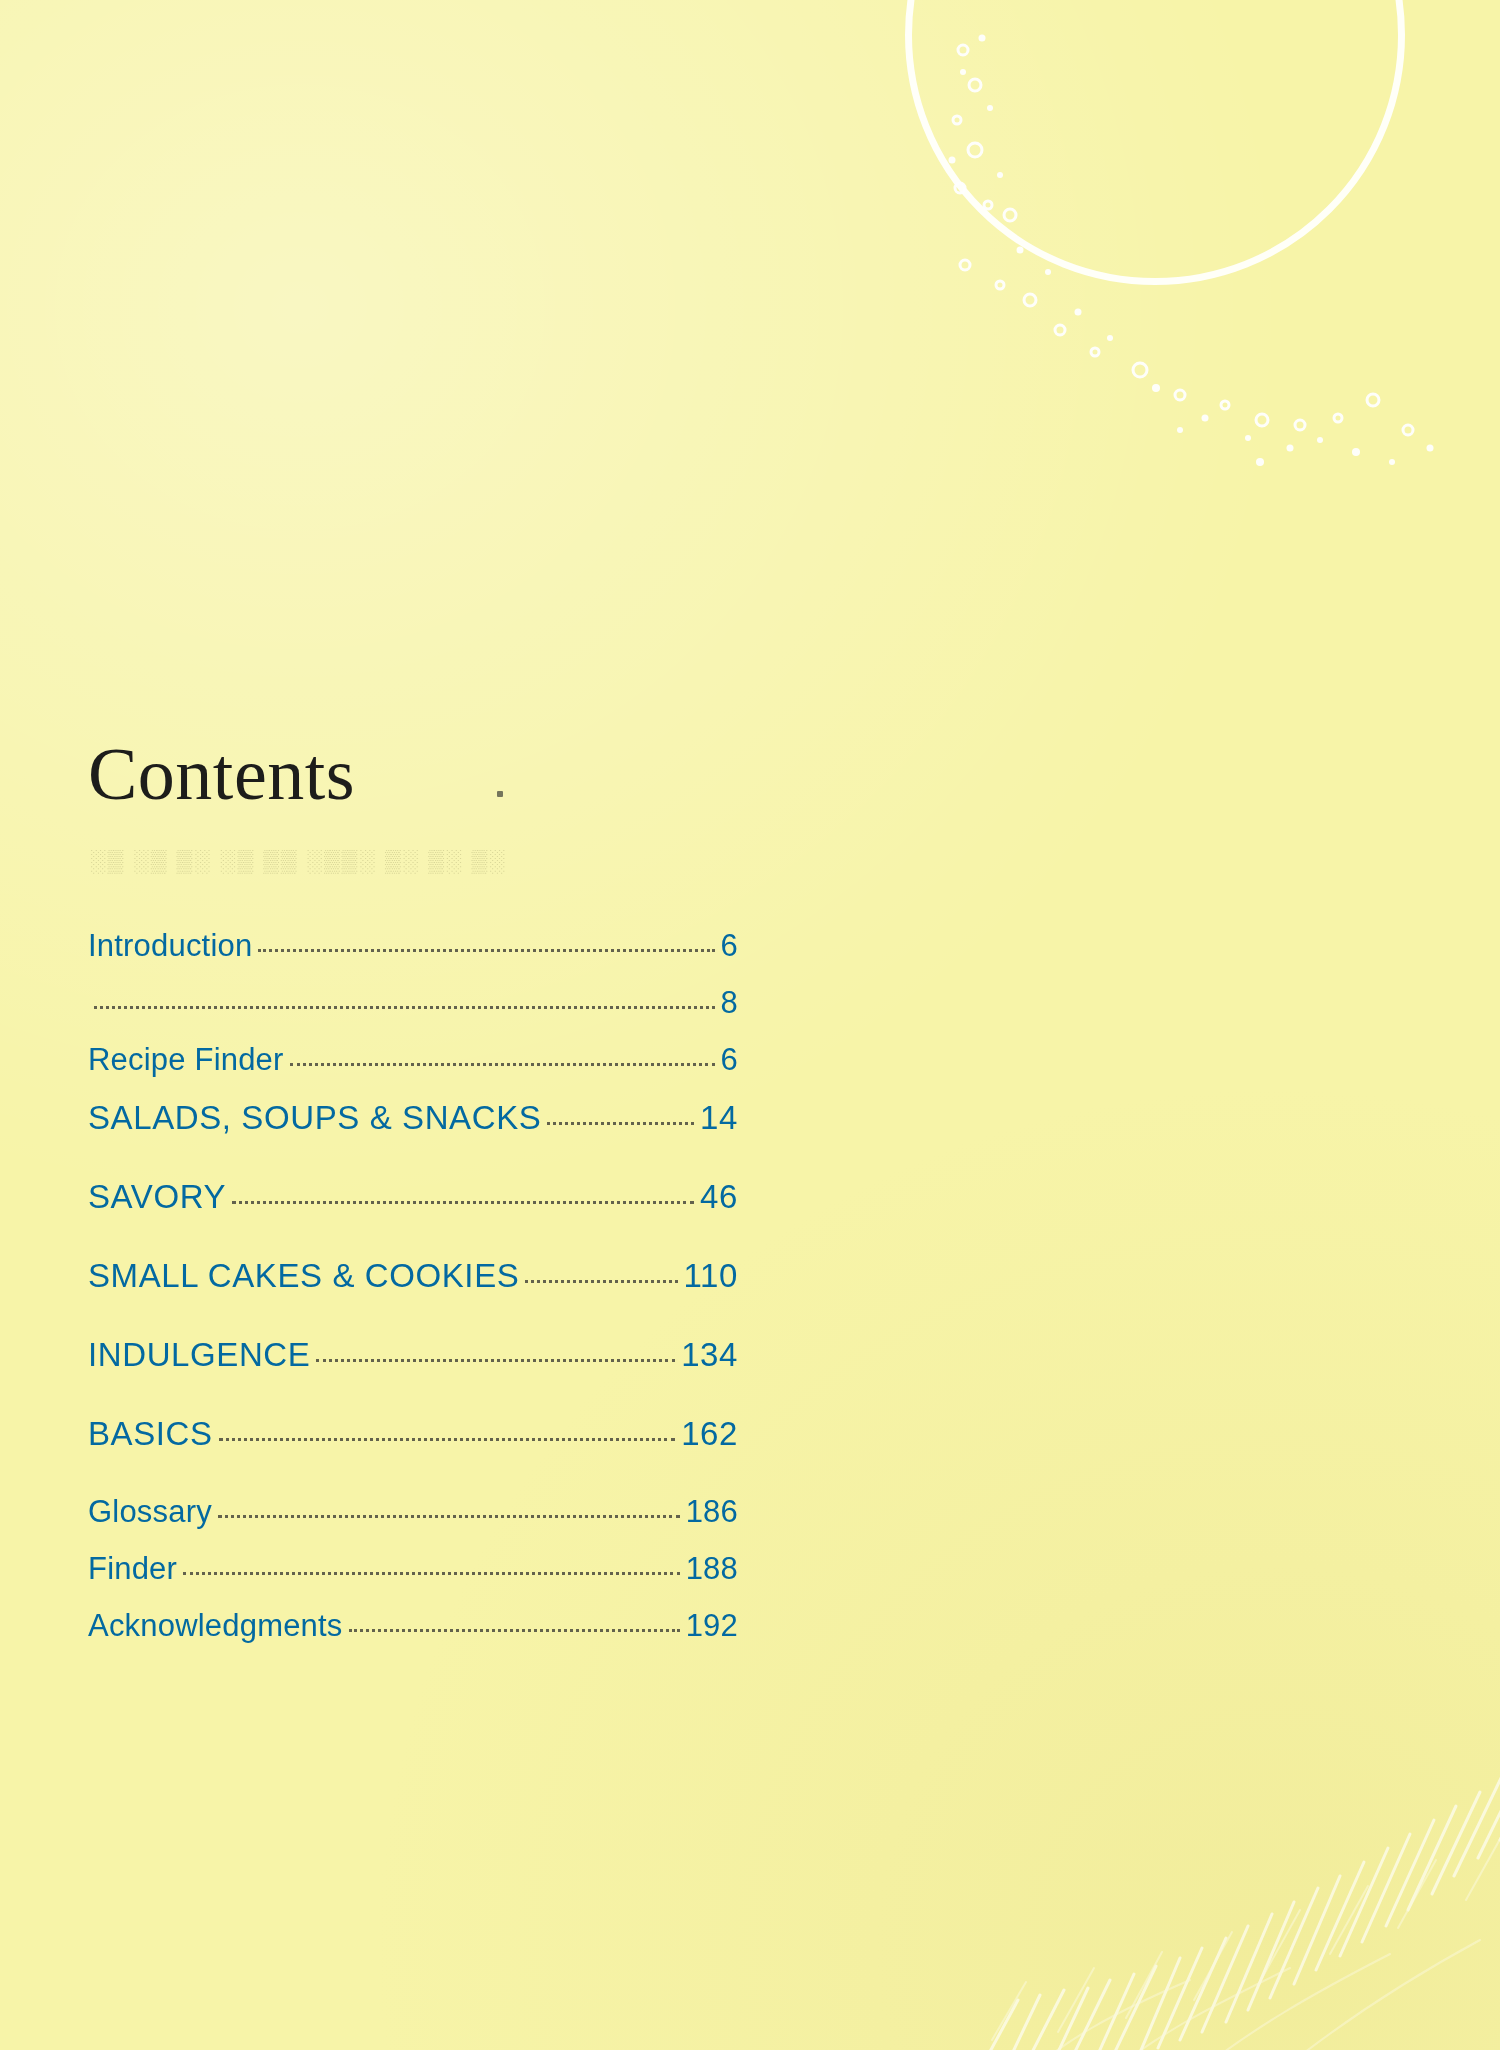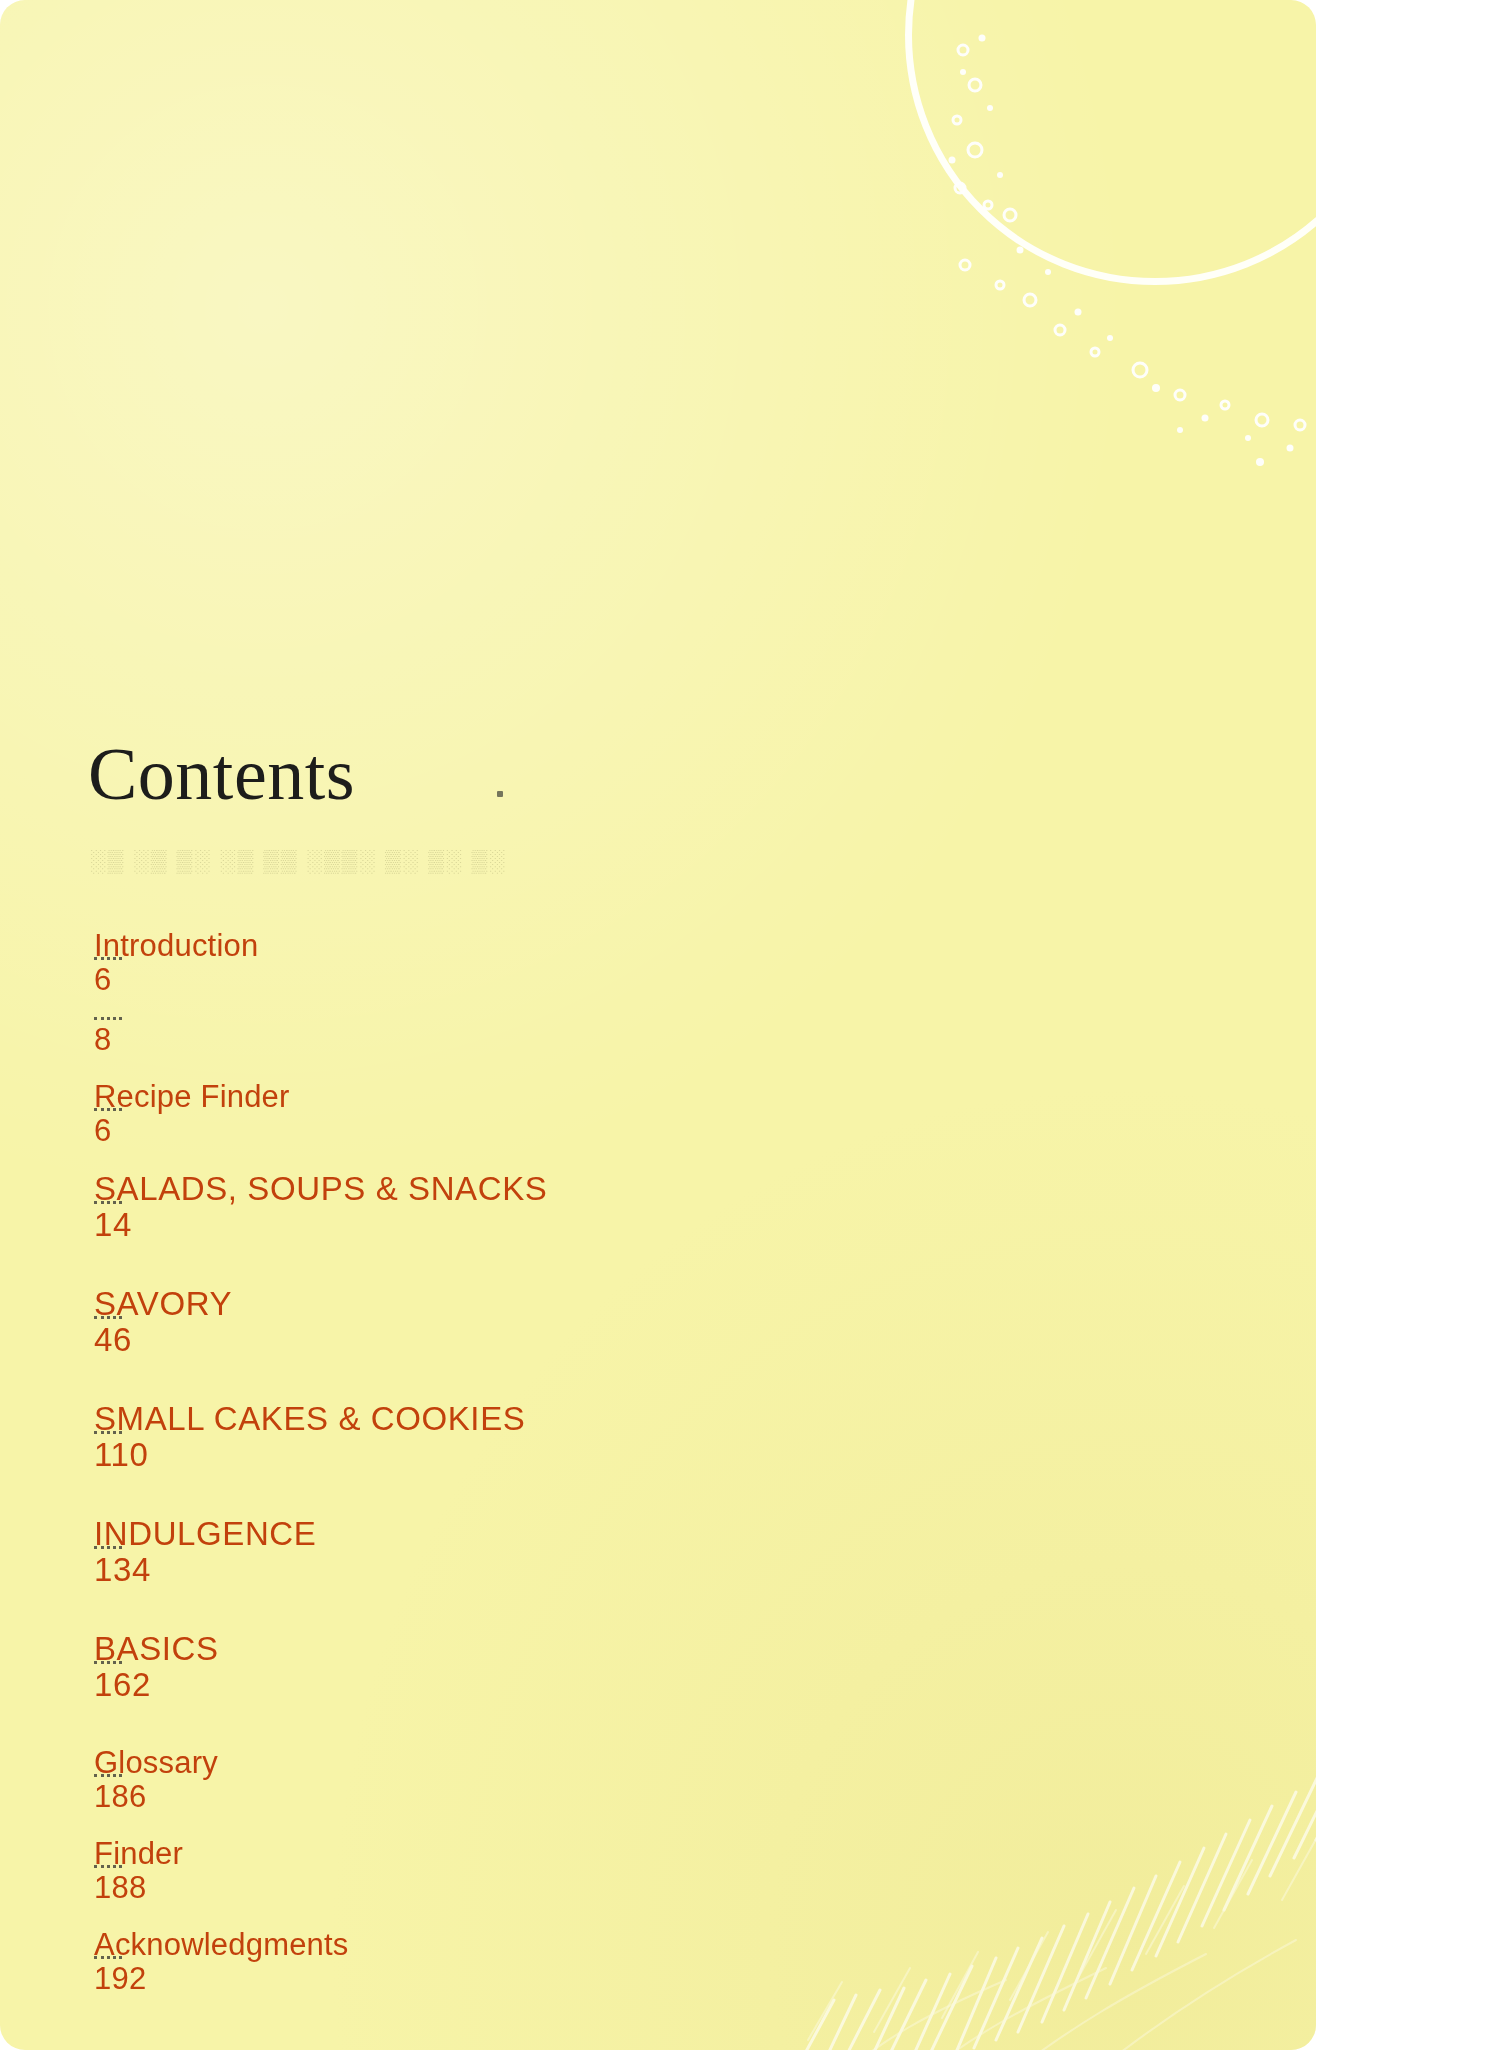--- a/index.html
+++ b/index.html
@@ -2,26 +2,25 @@
 <html><head>
 <meta charset="utf-8">
 <style>
   html, body {
     margin: 0;
     padding: 0;
     background: #ffffff;
   }
   .page {
     position: relative;
-    width: 1316px;
+    width: 1500px;
     height: 2050px;
     background: #f7f4a8;
     overflow: hidden;
     font-family: "Liberation Sans", sans-serif;
-    border-radius: 25px;
   }
 
   
   .page-wash {
     position: absolute;
     inset: 0;
     background:
       radial-gradient(120% 80% at 20% 15%, rgba(255,255,255,0.30) 0%, rgba(255,255,255,0.0) 55%),
       radial-gradient(100% 70% at 85% 95%, rgba(235,228,140,0.45) 0%, rgba(235,228,140,0.0) 60%);
     pointer-events: none;
@@ -93,23 +92,22 @@
   
   .toc {
     position: absolute;
     left: 88px;
     top: 930px;
     width: 650px;
   }
   .toc-row {
     display: flex;
     align-items: baseline;
-    color: #c2410c;
+    color: #0369a1;
     white-space: nowrap;
-    flex-direction: column;
   }
   .toc-row .label { flex: 0 0 auto; }
   .toc-row .leader {
     flex: 1 1 auto;
     margin: 0 6px;
     position: relative;
     top: -4px;
     border-bottom: 3px dotted #3a3a33;
     opacity: 0.78;
     min-width: 28px;

